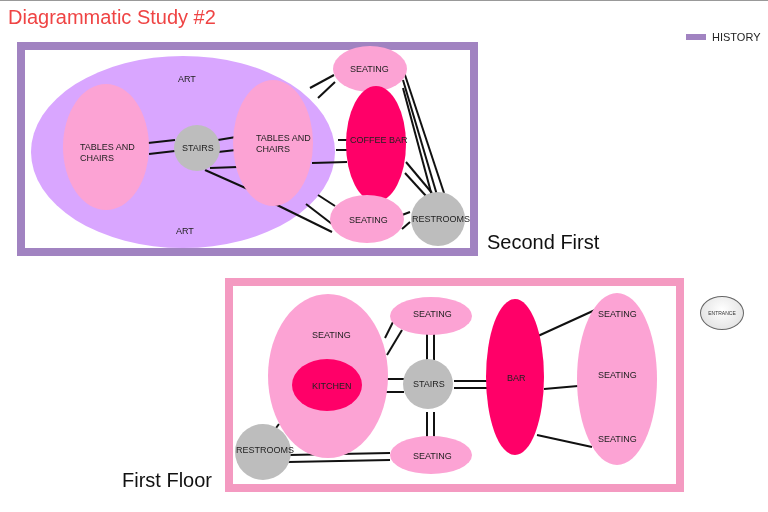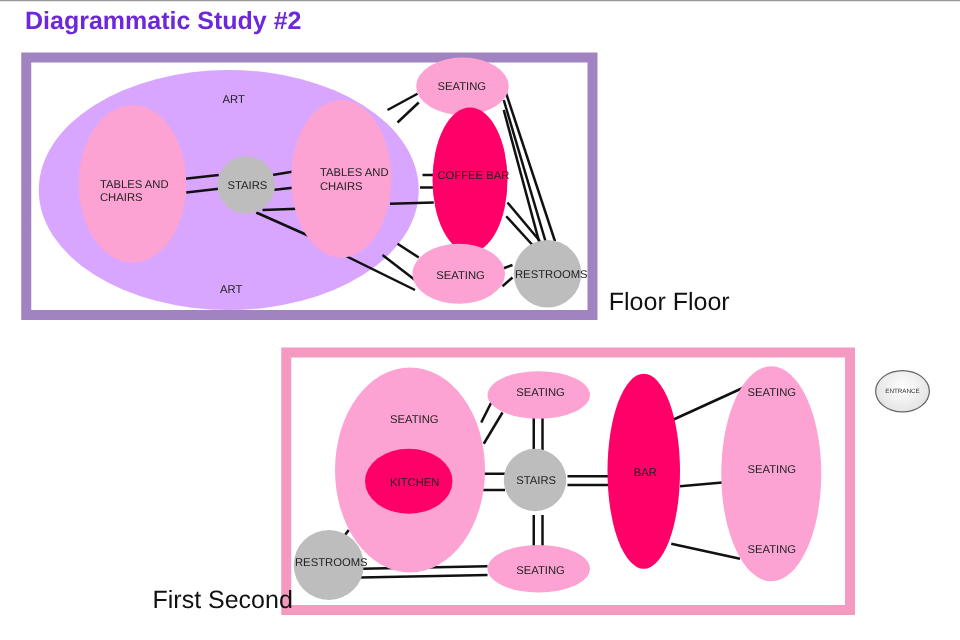--- a/index.html
+++ b/index.html
@@ -1,33 +1,37 @@
 <!DOCTYPE html>
 <html><head>
 <meta charset="utf-8">
 <style>
   html,body{margin:0;padding:0;background:#fff;}
   body{width:768px;height:512px;position:relative;overflow:hidden;font-family:"Liberation Sans",sans-serif;}
   .topline{position:absolute;left:0;top:0;width:768px;height:1px;background:#999;}
-  .title{position:absolute;left:20px;top:6px;font-size:20px;color:#6d28d9;font-weight:bold;}
+  .title{position:absolute;left:8px;top:6px;font-size:20px;color:#ef4444;}
   .legend{position:absolute;left:686px;top:24px;}
   .legend-item{display:flex;align-items:center;height:25px;font-size:11px;color:#222;}
   .swatch{width:20px;height:6px;margin-right:6px;}
   .floor-label{position:absolute;font-size:20px;color:#111;}
   svg{position:absolute;left:0;top:0;}
   .nl{font-family:"Liberation Sans",sans-serif;font-size:9px;fill:#222;}
   .entrance{position:absolute;left:700px;top:296px;width:42px;height:32px;border-radius:50%;border:1px solid #666;background:radial-gradient(ellipse at 50% 40%,#fff 0%,#e6e6e6 70%,#c8c8c8 100%);display:flex;align-items:center;justify-content:center;font-size:5px;color:#333;}
 </style>
 </head>
 <body>
 
 <div class="topline"></div>
 <div class="title">Diagrammatic Study #2</div>
 
 <div class="legend">
+  <div class="legend-item">
+    <span class="swatch" style="background:#a183c1"></span>
+    <span>HISTORY</span>
+  </div>
 </div>
 
 <svg width="768" height="512">
 
   <g>
     <rect x="21" y="46" width="453" height="206" fill="#fff" stroke="#a183c1" stroke-width="8"></rect>
     <ellipse cx="183" cy="152" rx="152" ry="96" fill="#d9a6ff"></ellipse>
     <text class="nl" x="178" y="82">ART</text>
     <text class="nl" x="176" y="234">ART</text>
 
@@ -122,18 +126,18 @@
     <ellipse cx="515" cy="377" rx="29" ry="78" fill="#ff0068"></ellipse>
     <text class="nl" x="507" y="381">BAR</text>
 
     <ellipse cx="617" cy="379" rx="40" ry="86" fill="#fca3d4"></ellipse>
     <text class="nl" x="598" y="317">SEATING</text>
     <text class="nl" x="598" y="378">SEATING</text>
     <text class="nl" x="598" y="442">SEATING</text>
   </g>
 </svg>
 
-<div class="floor-label" style="left:487px;top:231px;">Floor Floor</div>
-<div class="floor-label" style="left:122px;top:469px;">First Second</div>
+<div class="floor-label" style="left:487px;top:231px;">Second First</div>
+<div class="floor-label" style="left:122px;top:469px;">First Floor</div>
 
 <div class="entrance">
     <span>ENTRANCE</span>
   </div>
 
 </body></html>

